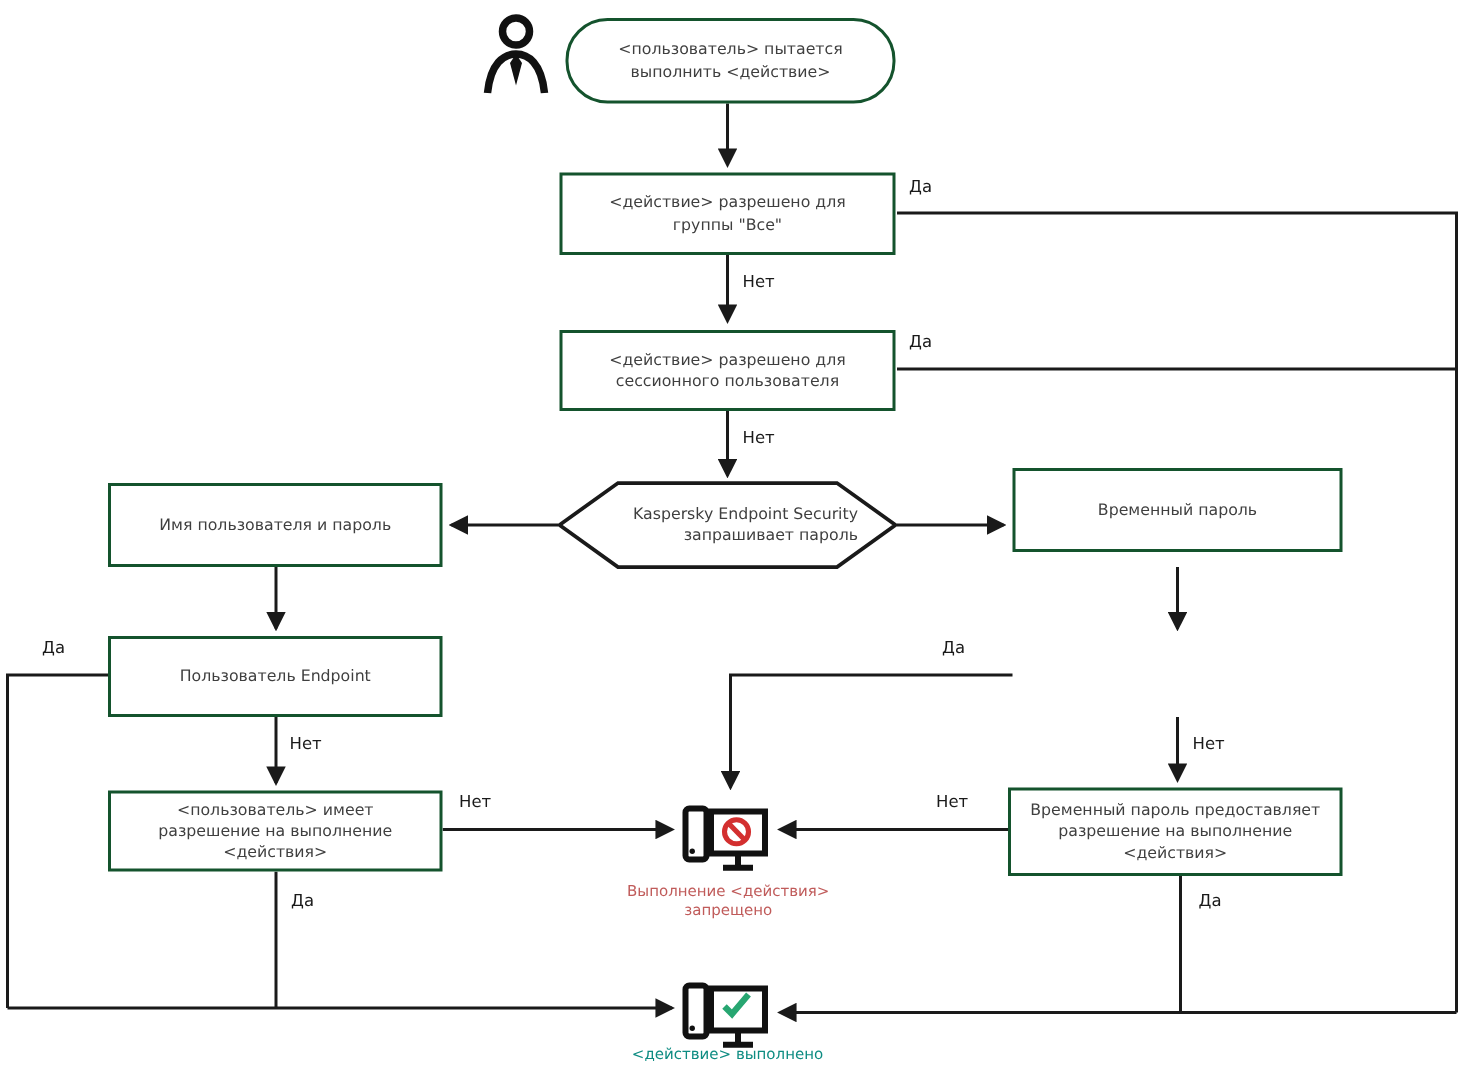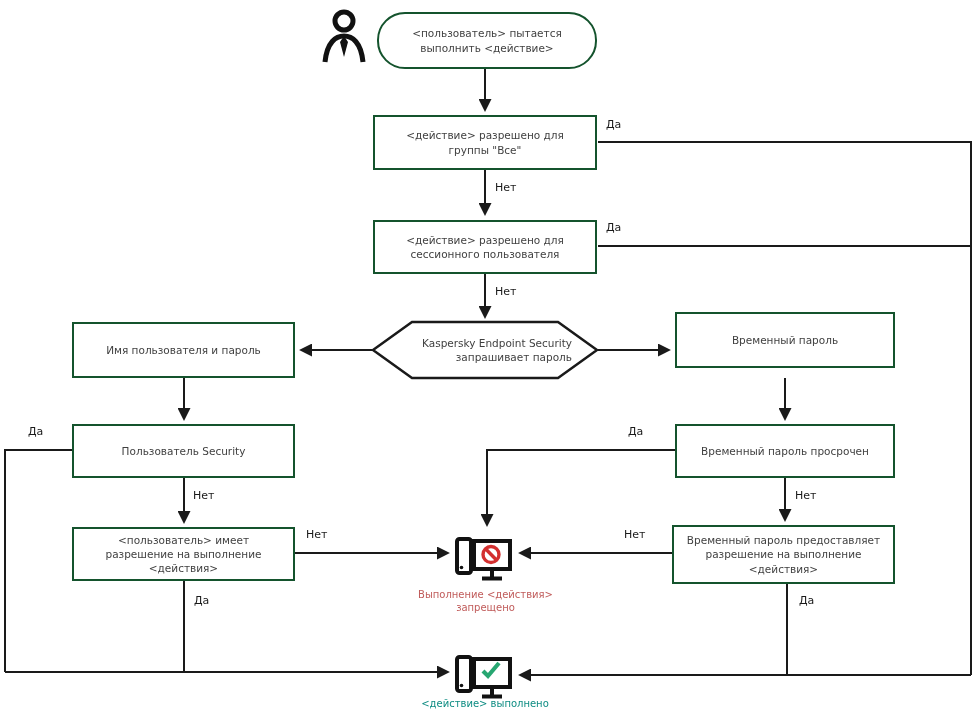--- a/index.html
+++ b/index.html
@@ -108,23 +108,22 @@
   <div class="node" style="left:373px; top:115px; width:224px; height:55px;">&lt;действие&gt; разрешено для группы "Все"</div>
 
   <div class="node" style="left:373px; top:220px; width:224px; height:54px;">&lt;действие&gt; разрешено для сессионного пользователя</div>
 
   <div class="hexlabel" style="left:398px; top:326px; width:174px; height:48px;">Kaspersky Endpoint Security запрашивает пароль</div>
 
   <div class="node" style="left:72px; top:322px; width:223px; height:56px;">Имя пользователя и пароль</div>
 
   <div class="node" style="left:675px; top:312px; width:220px; height:56px;">Временный пароль</div>
 
-  <div class="node" style="left:72px; top:424px; width:223px; height:54px;">Пользователь Security</div>
+  <div class="node" style="left:72px; top:424px; width:223px; height:54px;">Пользователь Endpoint</div>
 
-  <div class="node" style="left:675px; top:424px; width:220px; height:54px;">Временный пароль просрочен</div>
 
   <div class="node" style="left:72px; top:527px; width:223px; height:54px;">&lt;пользователь&gt; имеет разрешение на выполнение &lt;действия&gt;</div>
 
   <div class="node" style="left:672px; top:525px; width:223px; height:59px;">Временный пароль предоставляет разрешение на выполнение &lt;действия&gt;</div>
 
   <div class="icon-wrap" style="left:454px; top:536px; width:60px; height:46px;">
     <svg width="60" height="46" viewBox="0 0 60 46" fill="none">
       <rect x="3" y="3" width="14" height="34" rx="2.5" stroke="#111111" stroke-width="4" fill="#ffffff"></rect>
       <circle cx="7.5" cy="31.5" r="1.8" fill="#111111"></circle>
       <rect x="20" y="5" width="36" height="28" stroke="#111111" stroke-width="4" fill="#ffffff"></rect>

